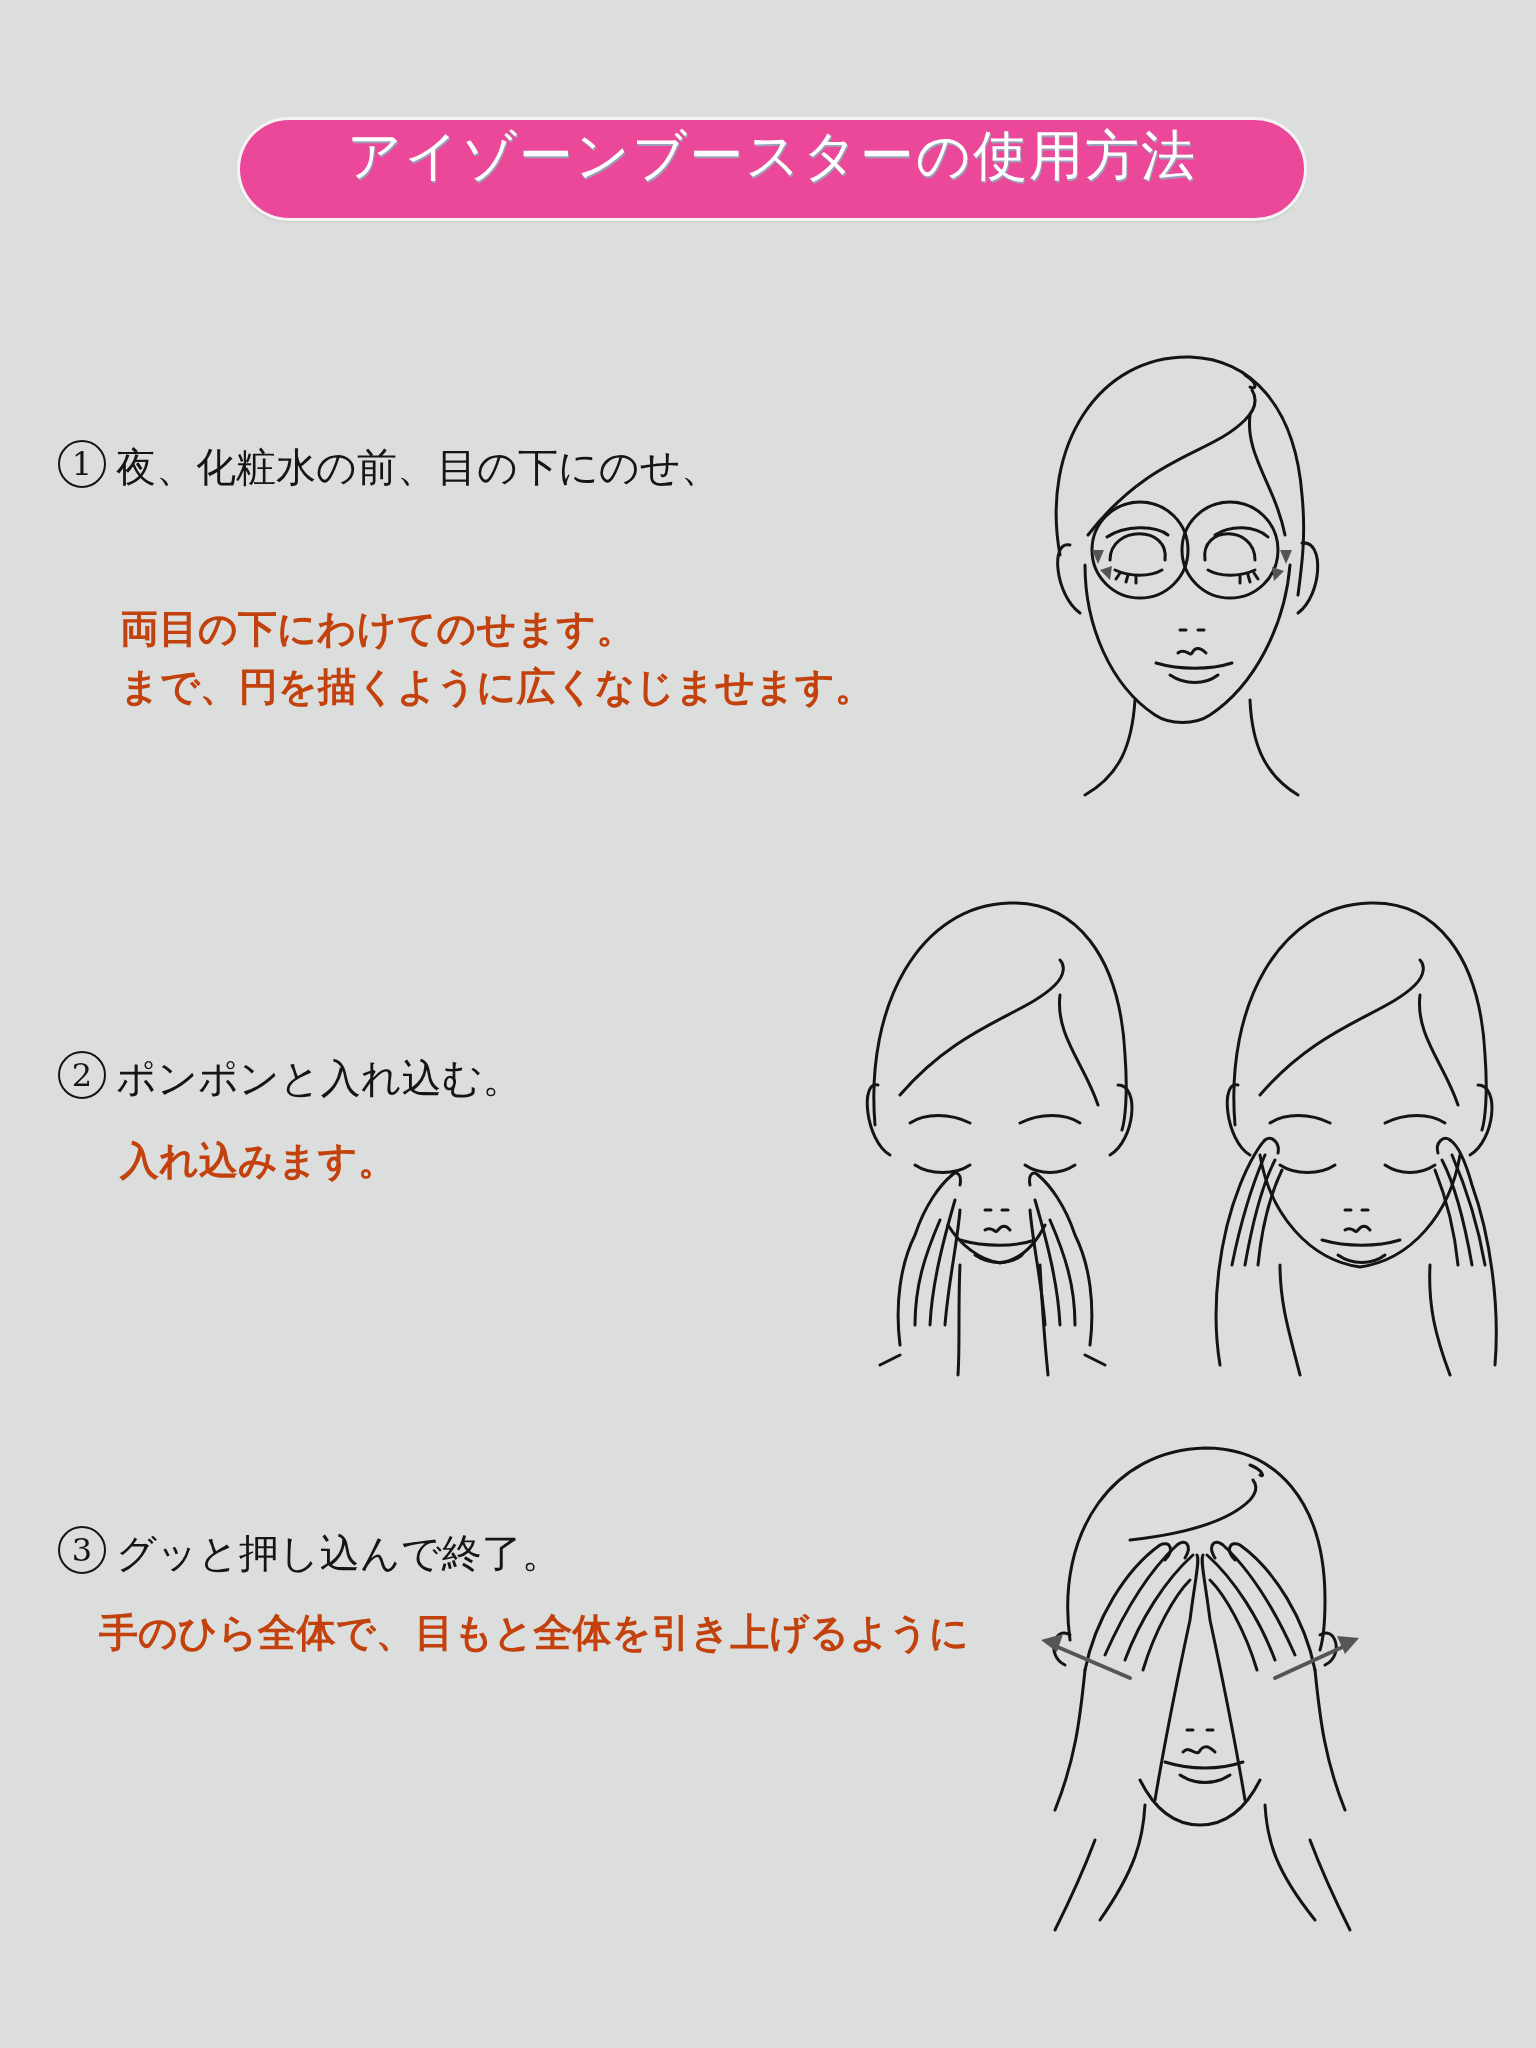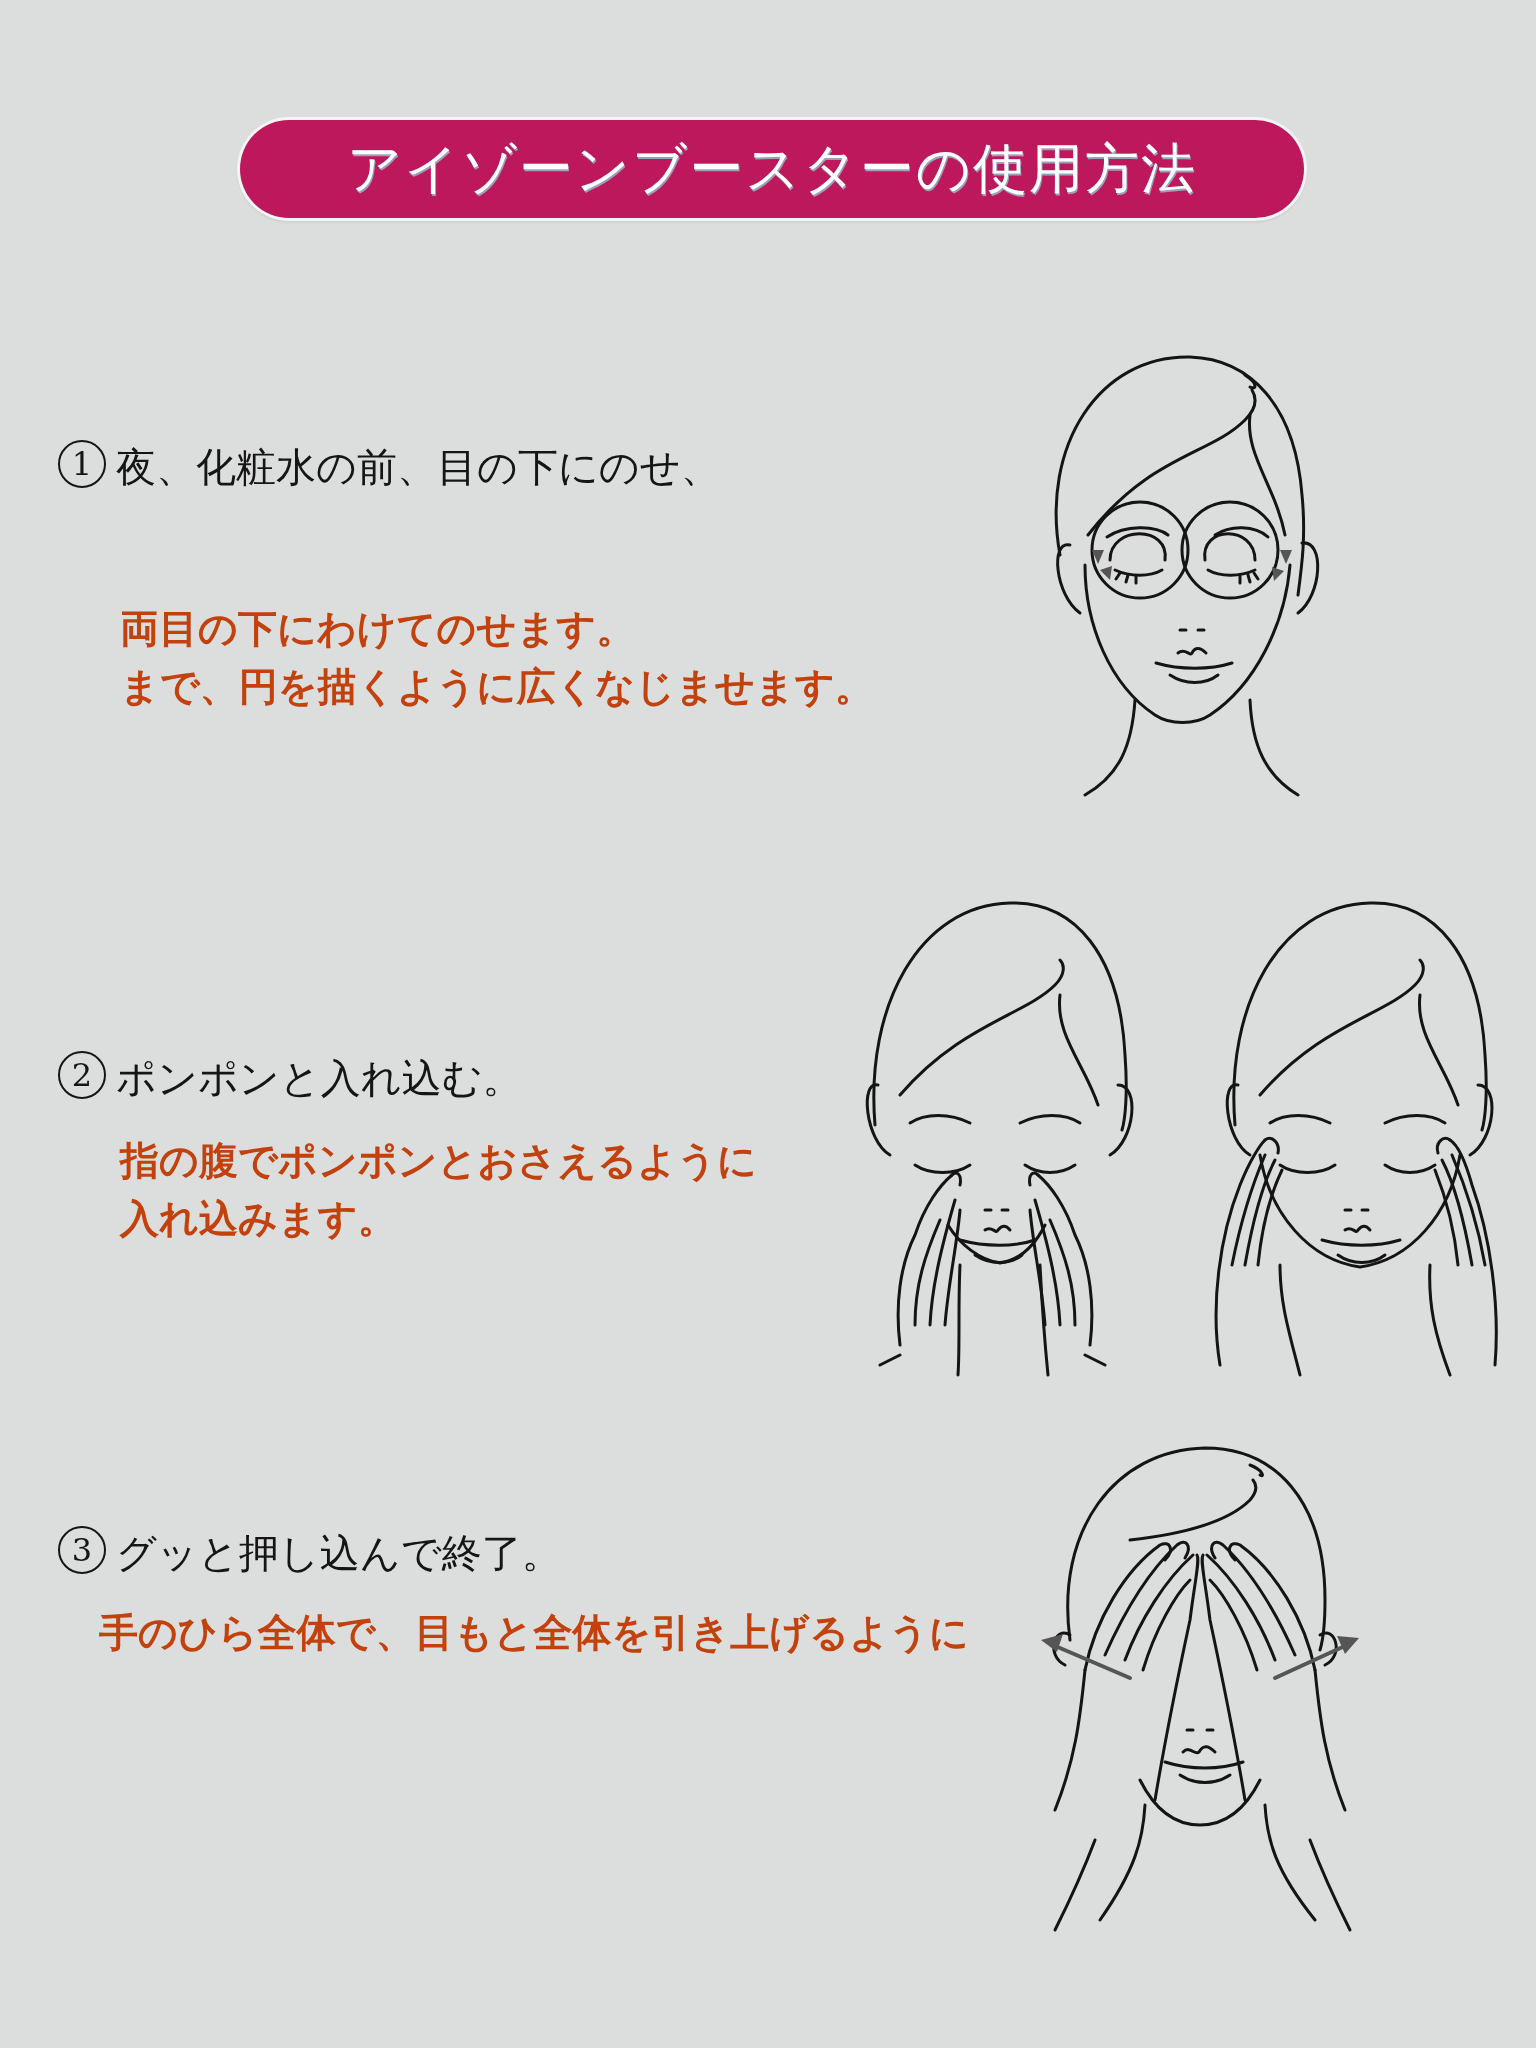--- a/index.html
+++ b/index.html
@@ -4,23 +4,23 @@
 <style>
   html, body { margin:0; padding:0; }
   body {
     width:1536px; height:2048px; position:relative; overflow:hidden;
     background:#dcdedd;
     font-family:"DejaVu Sans", sans-serif;
     color:#151515;
   }
   .title-pill {
     position:absolute; left:240px; top:120px; width:1064px; height:98px;
-    background:#be185d; border-radius:49px;
+    background:#ec4899; border-radius:49px;
     box-shadow:0 0 0 3px #f4f4f4, 0 2px 4px rgba(0,0,0,0.25);
-    display:flex; align-items:center; justify-content:center;
+    display:flex; justify-content:center;
   }
   .title-text {
     font-family:"DejaVu Serif", serif; font-size:54px; color:#ffffff;
     letter-spacing:2px; text-shadow:1px 2px 0 #9aa0b8;
   }
   .step-heading {
     position:absolute; font-family:"DejaVu Serif", serif; font-size:40px;
     line-height:70px; color:#151515; white-space:nowrap;
   }
   .step-num {
@@ -96,21 +96,20 @@
     <path d="M 138 308 C 145 302, 150 312, 152 308 C 155 302, 160 302, 166 308"></path>
     <path d="M 116 318 C 140 325, 170 325, 192 318"></path>
     <path d="M 130 330 C 145 340, 165 340, 178 330"></path>
   </svg>
 </div>
 
 <div class="step-heading" style="left:58px; top:1043px;">
   <span class="step-num">2</span><span>ポンポンと入れ込む。</span>
 </div>
 <div class="step-body" style="left:120px; top:1132px;">
-  <span>指の腹でポンポンとおさえるように</span>
   <span>入れ込みます。</span>
 </div>
 
 <div class="illus" style="left:860px; top:885px; width:640px; height:500px;">
   <svg viewBox="0 0 640 500">
 
     <g>
       <path d="M 15 240 C 5 120, 60 20, 150 18 C 215 16, 260 70, 265 170 C 268 210, 265 235, 262 245"></path>
       <path d="M 40 210 C 100 140, 165 130, 195 100 C 205 90, 205 80, 200 75"></path>
       <path d="M 200 110 C 195 150, 225 180, 238 220"></path>

